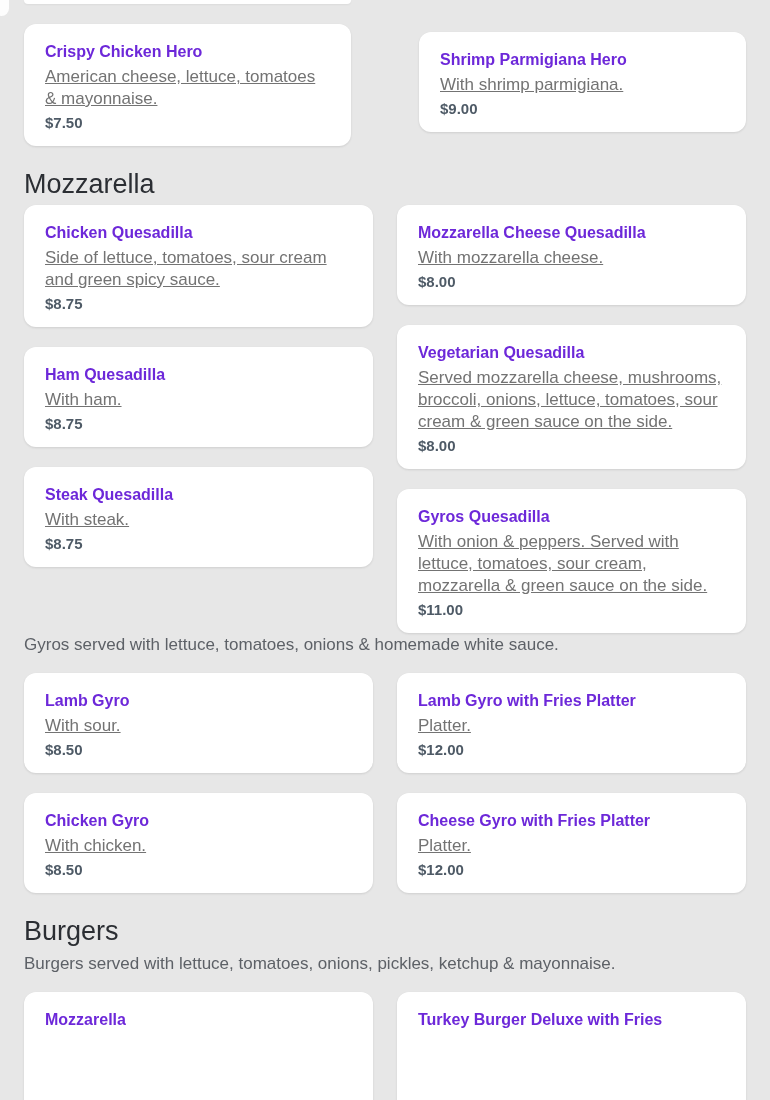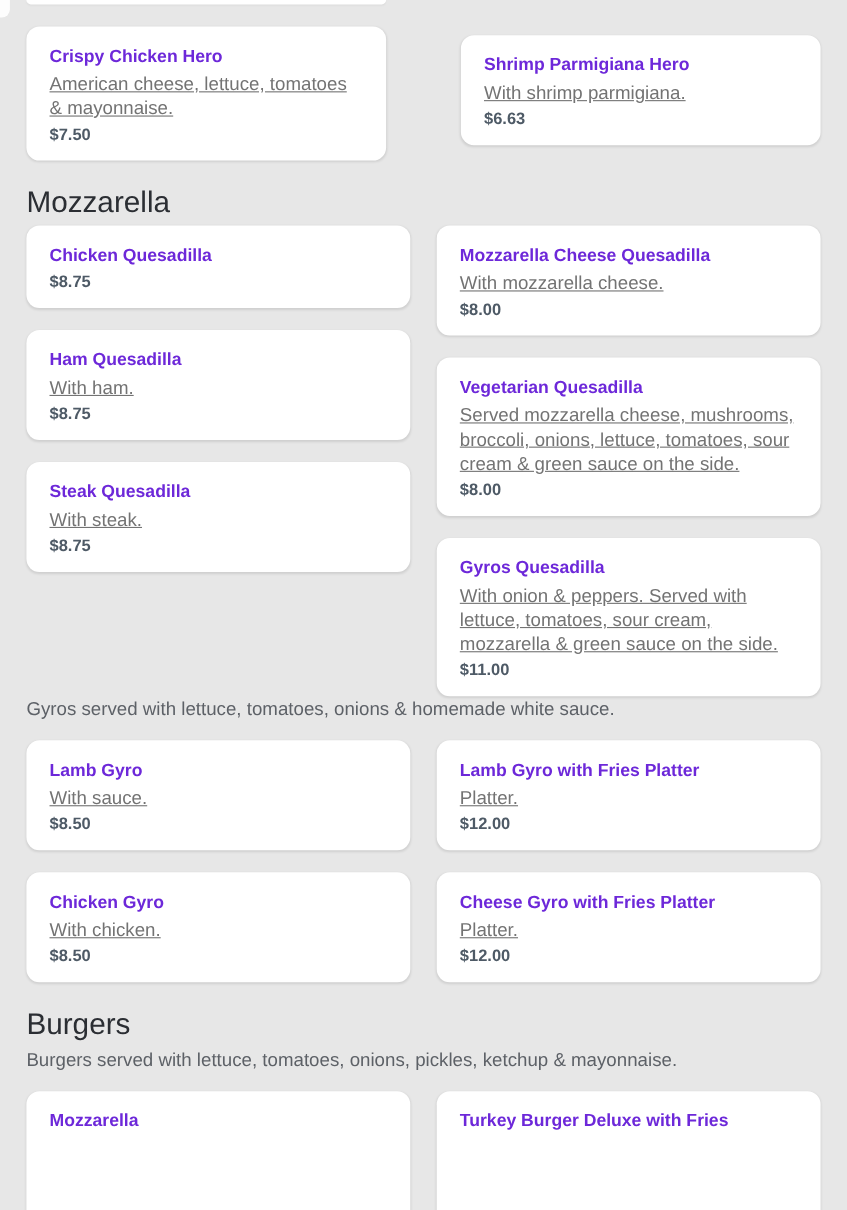--- a/index.html
+++ b/index.html
@@ -58,30 +58,31 @@
       <div class="card">
         <div class="card-title">Crispy Chicken Hero</div>
         <div class="card-desc">American cheese, lettuce, tomatoes &amp; mayonnaise.</div>
         <div class="card-price">$7.50</div>
       </div>
     </div>
     <div class="menu-col offset-right">
       <div class="card">
         <div class="card-title">Shrimp Parmigiana Hero</div>
         <div class="card-desc">With shrimp parmigiana.</div>
-        <div class="card-price">$6.63</div>
+        <div class="card-price">$9.00</div>
       </div>
     </div>
   </div>
 
   <h2 class="section-heading">Mozzarella</h2>
   <div class="menu-grid">
     <div class="menu-col">
       <div class="card">
         <div class="card-title">Chicken Quesadilla</div>
+        <div class="card-desc">Side of lettuce, tomatoes, sour cream and green spicy sauce.</div>
         <div class="card-price">$8.75</div>
       </div>
       <div class="card">
         <div class="card-title">Ham Quesadilla</div>
         <div class="card-desc">With ham.</div>
         <div class="card-price">$8.75</div>
       </div>
       <div class="card">
         <div class="card-title">Steak Quesadilla</div>
         <div class="card-desc">With steak.</div>
@@ -105,21 +106,21 @@
         <div class="card-price">$11.00</div>
       </div>
     </div>
   </div>
 
   <p class="section-subtitle">Gyros served with lettuce, tomatoes, onions &amp; homemade white sauce.</p>
   <div class="menu-grid">
     <div class="menu-col">
       <div class="card">
         <div class="card-title">Lamb Gyro</div>
-        <div class="card-desc">With sauce.</div>
+        <div class="card-desc">With sour.</div>
         <div class="card-price">$8.50</div>
       </div>
       <div class="card">
         <div class="card-title">Chicken Gyro</div>
         <div class="card-desc">With chicken.</div>
         <div class="card-price">$8.50</div>
       </div>
     </div>
     <div class="menu-col">
       <div class="card">

